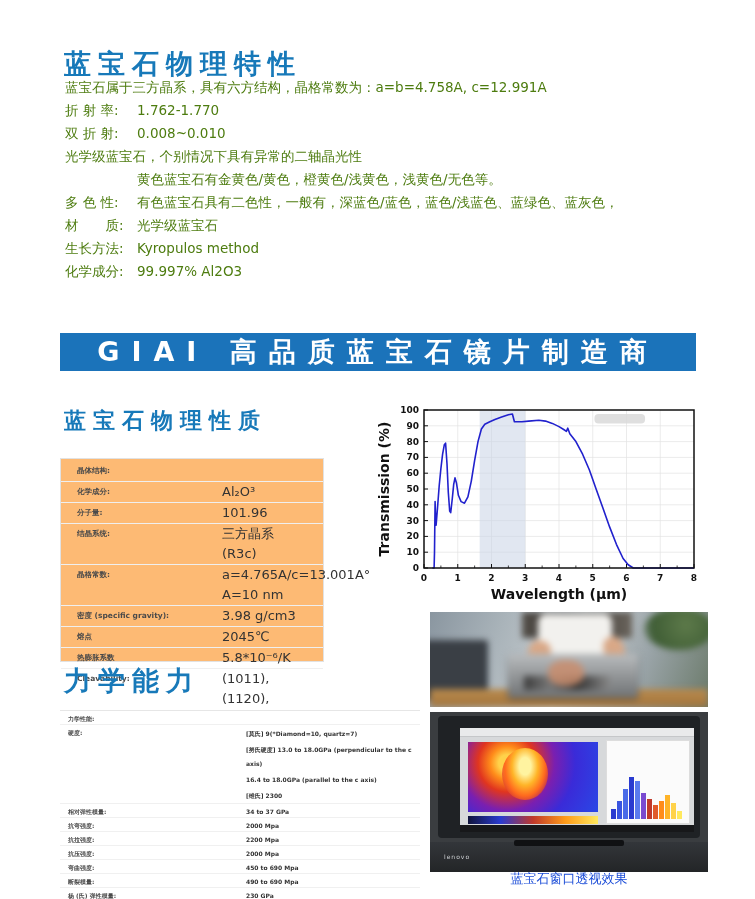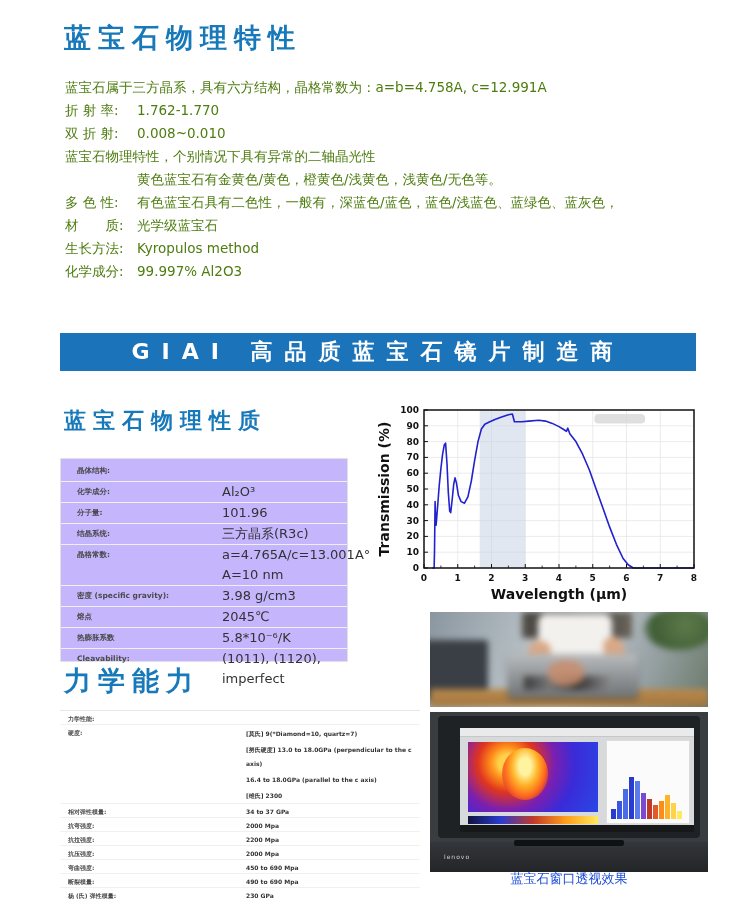--- a/index.html
+++ b/index.html
@@ -3,41 +3,41 @@
 <meta charset="utf-8">
 <style>
   * { margin:0; padding:0; box-sizing:border-box; }
   html,body { background:#fff; }
   #page {
     position:relative; width:755px; height:899px; margin:0 auto;
     background:#ffffff; overflow:hidden;
     font-family:"DejaVu Sans","Liberation Sans",sans-serif; color:#333;
   }
   .blue-title { position:absolute; font-weight:bold; color:#1779b9; letter-spacing:7px; white-space:nowrap; }
-  #main-title   { left:64px; top:20px;  font-size:27px; }
+  #main-title   { left:64px; top:46px;  font-size:27px; }
   #phys-title   { left:64px; top:406px; font-size:22px; }
   #mech-title   { left:64px; top:663px; font-size:27px; }
 
   
   #intro { position:absolute; left:65px; top:76px; width:650px; font-size:13.5px; color:#4d7c0f; }
   .intro-line { display:flex; height:23px; line-height:23px; white-space:nowrap; }
   .intro-label { width:72px; flex:0 0 72px; }
   .intro-line.indent .intro-text { padding-left:72px; }
 
   
   #banner {
     position:absolute; left:60px; top:333px; width:636px; height:38px;
     background:#1b73ba; color:#fff; display:flex; align-items:center; justify-content:center;
-    font-size:22px; font-weight:bold; letter-spacing:12px; white-space:nowrap;
+    font-size:27px; font-weight:bold; letter-spacing:12px; white-space:nowrap;
   }
 
   
   #phys-table {
-    position:absolute; left:60px; top:458px; width:288px; height:204px;
-    border:1px solid #e2e2e2; background:#c4b5fd; padding:2px 0;
+    position:absolute; left:60px; top:458px; width:264px; height:204px;
+    border:1px solid #e2e2e2; background:#fdba74; padding:2px 0;
   }
   .p-row { display:flex; border-bottom:1px solid #efefef; padding:0 16px; }
   .p-row:last-child { border-bottom:none; }
   .p-label { width:145px; flex:0 0 145px; font-size:7.5px; font-weight:bold; color:#4a4a4a; line-height:20px; }
   .p-vals  { font-size:13px; font-weight:normal; color:#333; }
   .p-vals div { line-height:20px; }
 
   
   #mech-table {
     position:absolute; left:60px; top:710px; width:360px;
@@ -104,21 +104,21 @@
       <div class="intro-line">
       <span class="intro-label">折 射 率:</span>
       <span class="intro-text">1.762-1.770</span>
     </div>
       <div class="intro-line">
       <span class="intro-label">双 折 射:</span>
       <span class="intro-text">0.008~0.010</span>
     </div>
       <div class="intro-line">
 
-      <span class="intro-text">蓝宝石物理特性，个别情况下具有异常的二轴晶光性</span>
+      <span class="intro-text">光学级蓝宝石，个别情况下具有异常的二轴晶光性</span>
     </div>
       <div class="intro-line indent">
 
       <span class="intro-text">黄色蓝宝石有金黄色/黄色，橙黄色/浅黄色，浅黄色/无色等。</span>
     </div>
       <div class="intro-line">
       <span class="intro-label">多 色 性:</span>
       <span class="intro-text">有色蓝宝石具有二色性，一般有，深蓝色/蓝色，蓝色/浅蓝色、蓝绿色、蓝灰色，</span>
     </div>
       <div class="intro-line">

